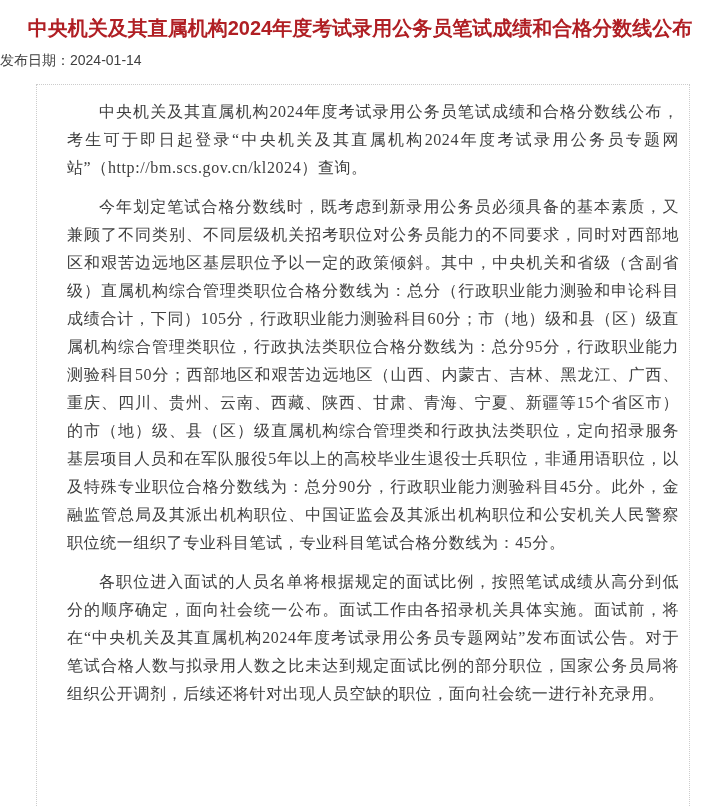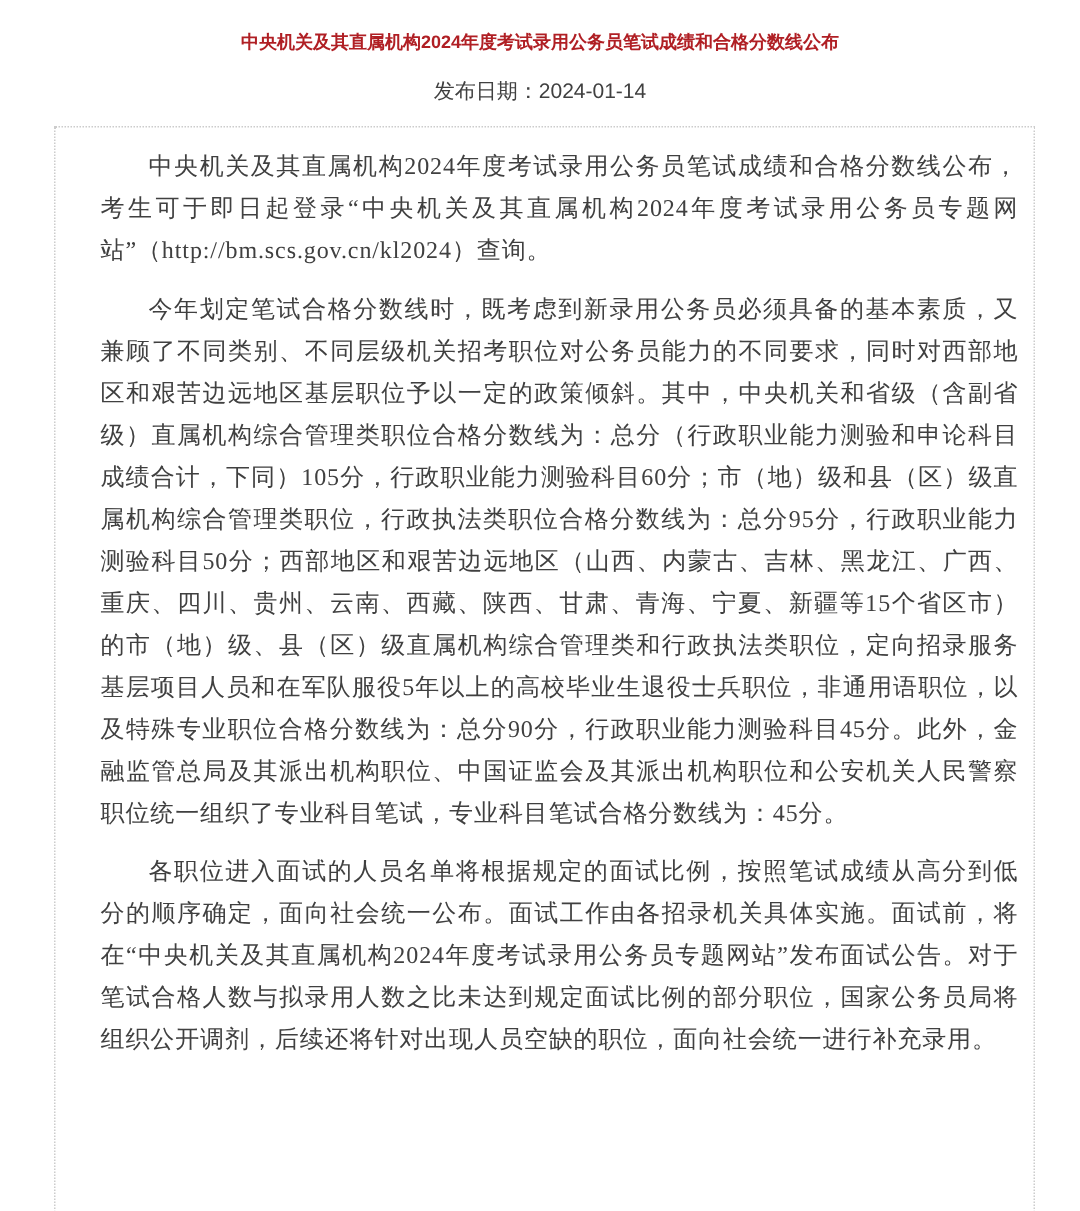--- a/index.html
+++ b/index.html
@@ -12,27 +12,26 @@
   body{
     width:720px;height:807px;
     overflow:hidden;
     font-family:"Liberation Serif","DejaVu Serif",serif;
   }
   .page-title{
     padding-top:13px;
     text-align:center;
     font-family:"Liberation Sans","DejaVu Sans",sans-serif;
     font-weight:bold;
-    font-size:12px;
+    font-size:20px;
     line-height:30px;
     color:var(--title-red);
   }
   .publish-line{
     margin-top:9px;
-    text-align:center;
     font-family:"Liberation Sans","DejaVu Sans",sans-serif;
     font-size:14px;
     color:var(--body-text);
   }
   .article-box{
     margin:14px auto 0 auto;
     margin-left:36px;
     width:654px;
     height:780px; 
     border:1px dotted var(--box-border);

